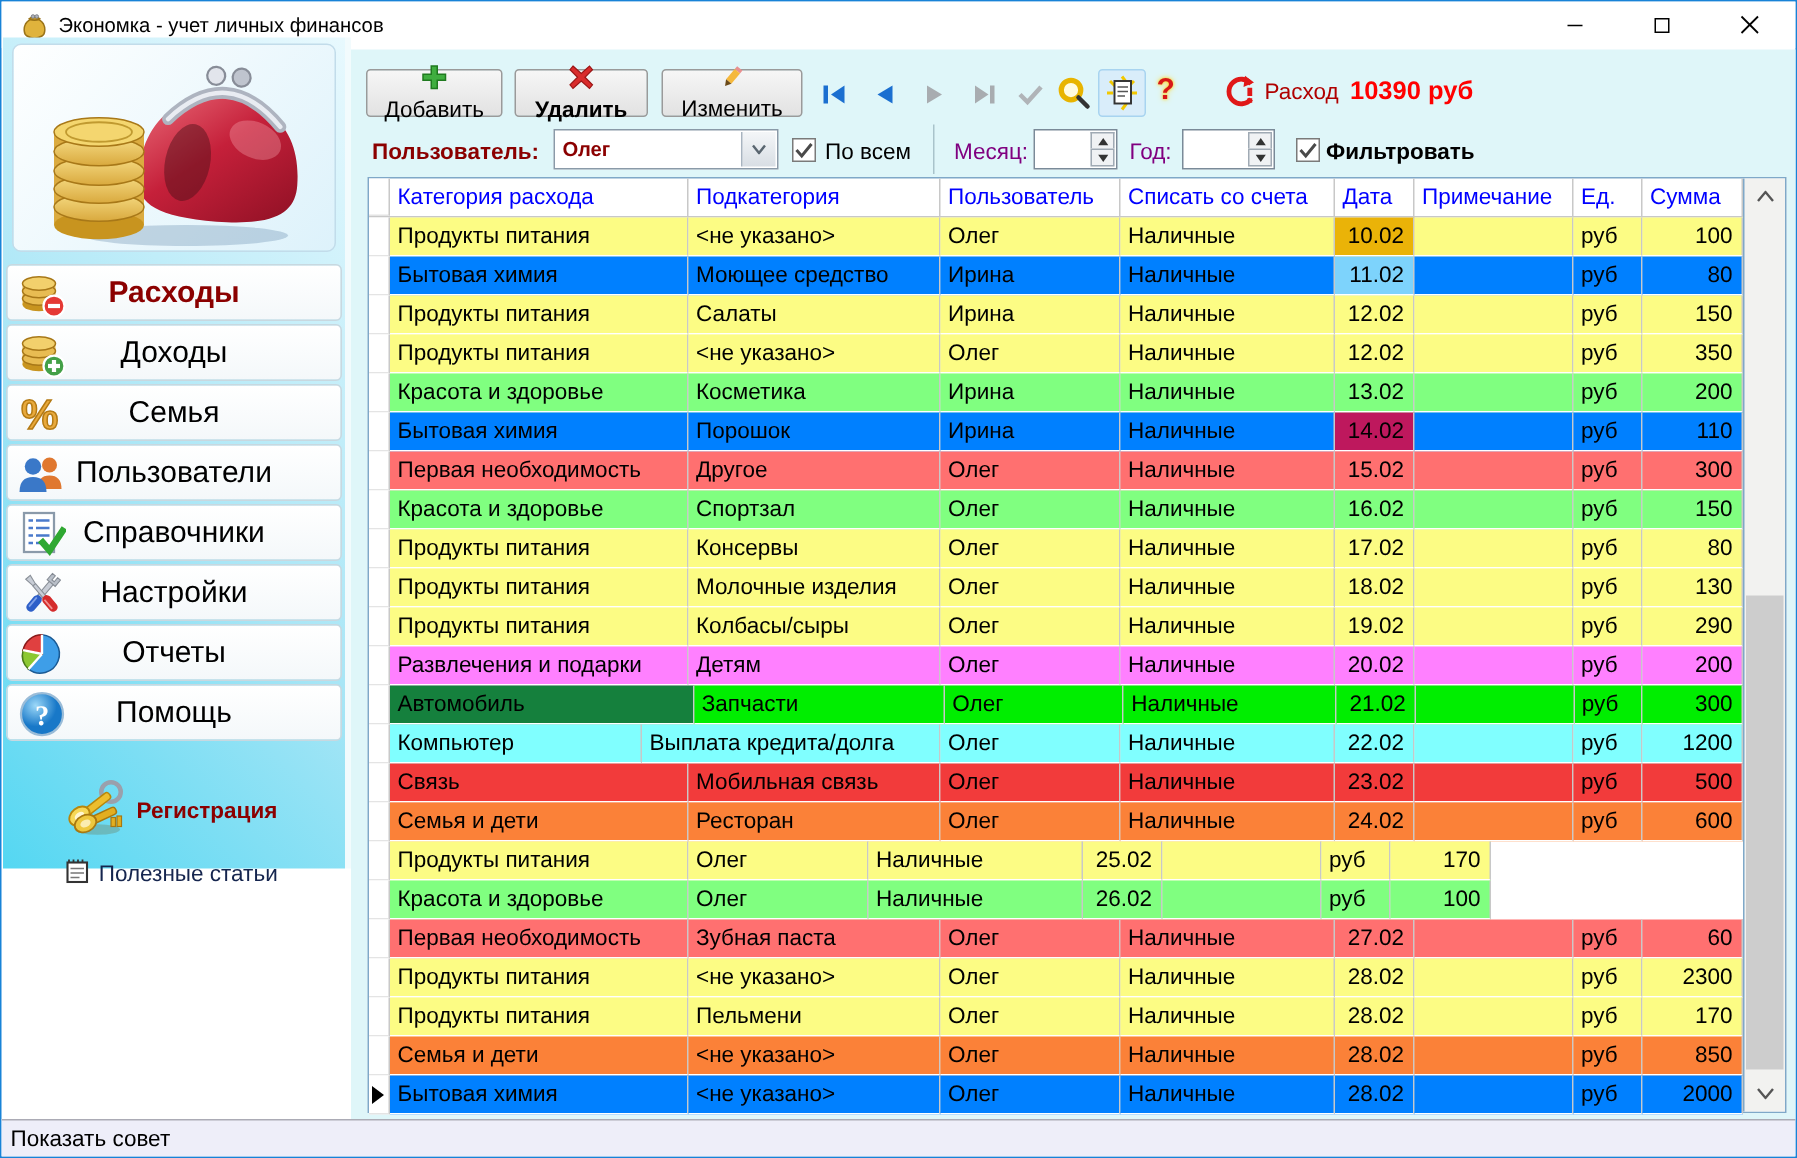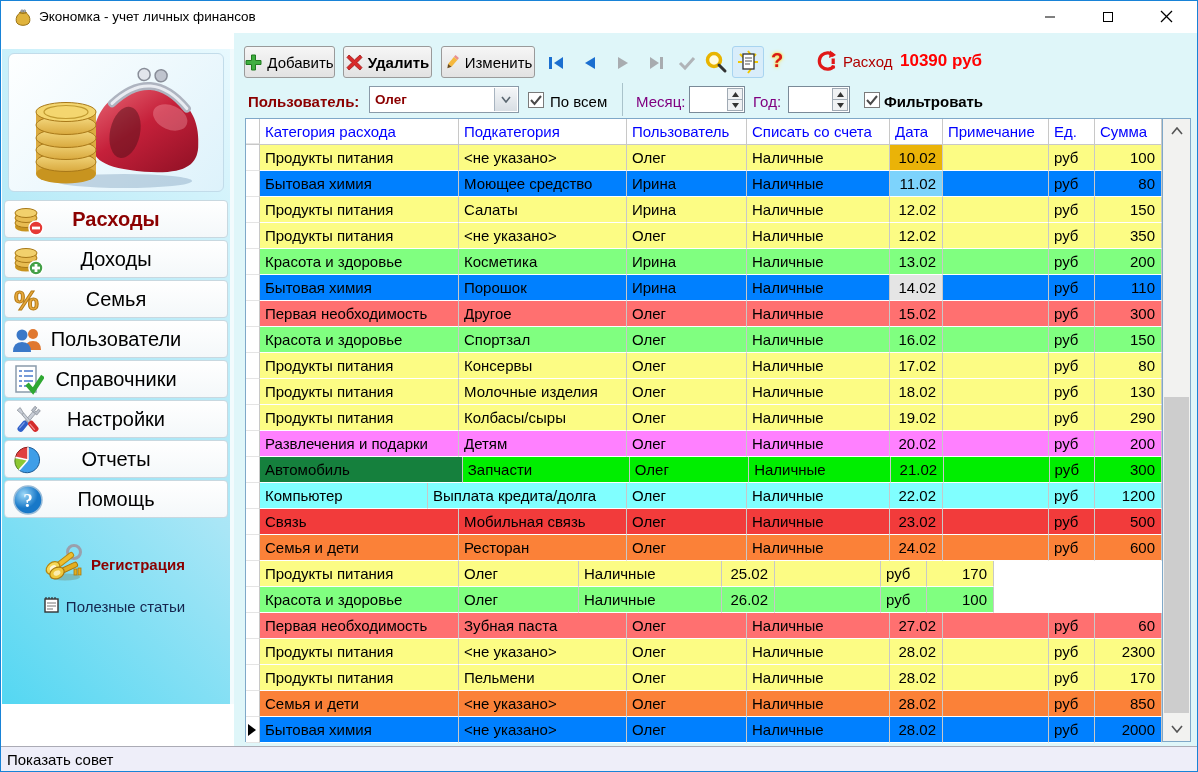--- a/index.html
+++ b/index.html
@@ -3,38 +3,38 @@
 <meta charset="utf-8">
 <style>
 * { margin:0; padding:0; box-sizing:border-box; }
 body { font-family:"Liberation Sans", sans-serif; }
 .window { position:relative; width:1198px; height:772px; border:1px solid #1883D7; background:#FFF; overflow:hidden; }
 .titlebar { position:absolute; left:0; top:0; width:100%; height:31px; background:#FFF; }
 .app-icon { position:absolute; left:12px; top:6px; width:20px; height:19px; }
 .title { position:absolute; left:38px; top:8px; font-size:13.5px; color:#000; }
 .winbtn { position:absolute; top:0; width:46px; height:31px; display:flex; align-items:center; justify-content:center; }
 .winbtn.min { right:124px; } .winbtn.max { right:66px; } .winbtn.close { right:8px; }
-.sidebar { position:absolute; left:1px; top:48px; width:232px; height:655px;
+.sidebar { position:absolute; left:1px; top:24px; width:232px; height:554px;
   background:linear-gradient(45deg,#54D7F2 0%,#A9E6F6 45%,#E8F9FE 100%);
   border-right:4px solid #F2FBFD; }
 .purse-panel { position:absolute; left:6px; top:4px; width:216px; height:139px;
   background:linear-gradient(135deg,#FEFFFF,#DDF2FB); border:1px solid #C2DCEA; border-radius:6px; }
 .menu { position:absolute; left:2px; top:151px; width:224px; }
 .menu-item { position:relative; height:38px; margin-bottom:2px; background:linear-gradient(#FFFFFF,#F4F8FA);
   border:1px solid #C8D8E0; border-radius:4px; display:flex; align-items:center; justify-content:center; }
 .mi-icon { position:absolute; left:7px; top:3px; width:32px; height:32px; }
 .mi-label { font-size:20px; color:#000; }
 .menu-item.active .mi-label { color:#8B0000; font-weight:bold; }
 .registration { position:absolute; left:0; top:490px; width:224px; height:50px; display:flex; align-items:center; justify-content:center; gap:6px; }
 .reg-label { font-size:15px; font-weight:bold; color:#8B0000; }
 .articles { position:absolute; left:0; top:546px; width:224px; display:flex; align-items:center; justify-content:center; gap:5px; }
 .art-label { font-size:15px; color:#15254E; }
 .content { position:absolute; left:233px; top:32px; width:964px; height:713px; background:#DFF6F9; }
 .tbtn { position:absolute; top:13px; height:32px; background:linear-gradient(#F6F6F6,#E2E2E2); border:1px solid #9A9A9A; border-radius:3px;
-  display:flex; align-items:center; justify-content:center; gap:5px; font-size:15px; color:#000; }
+  display:flex; align-items:center; justify-content:center; gap:5px; font-size:15px; color:#000;flex-direction:column; }
 .tbtn svg { flex:0 0 auto; }
 #btn-add { left:10px; width:91px; } #btn-del { left:109px; width:89px;font-weight:bold; } #btn-edit { left:207px; width:94px; }
 .navico { position:absolute; top:22px; width:20px; height:16px; }
 .tool { position:absolute; }
 .docbtn { position:absolute; left:498px; top:13px; width:32px; height:32px; background:#D9EDFA; border:1px solid #A8D4F0; border-radius:3px; display:flex; align-items:center; justify-content:center; }
 .qmark { position:absolute; left:537px; top:16px; font-size:20px; font-weight:bold; color:#D81818; text-shadow:0 0 2px #FFD000, 0 0 4px #FFE060; }
 .exp-label { position:absolute; left:609px; top:20px; font-size:15px; color:#B00000; }
 .exp-value { position:absolute; left:666px; top:18px; font-size:17px; font-weight:bold; color:#FF0000; }
 .flabel { position:absolute; font-size:15px; }
 .user-label { left:14px; top:60px; font-weight:bold; color:#8B0000; }
@@ -446,21 +446,21 @@
             <span class="td" style="width:106px; background:#80FF80"></span>
             <span class="td" style="width:46px; background:#80FF80">руб</span>
             <span class="td r" style="width:67px; background:#80FF80">200</span>
           </div>
           <div class="trow">
             <span class="ind"></span>
             <span class="td" style="width:199px; background:#0080FF">Бытовая химия</span>
             <span class="td" style="width:168px; background:#0080FF">Порошок</span>
             <span class="td" style="width:120px; background:#0080FF">Ирина</span>
             <span class="td" style="width:143px; background:#0080FF">Наличные</span>
-            <span class="td r" style="width:53px; background:#e5e5e5">14.02</span>
+            <span class="td r" style="width:53px; background:#be185d">14.02</span>
             <span class="td" style="width:106px; background:#0080FF"></span>
             <span class="td" style="width:46px; background:#0080FF">руб</span>
             <span class="td r" style="width:67px; background:#0080FF">110</span>
           </div>
           <div class="trow">
             <span class="ind"></span>
             <span class="td" style="width:199px; background:#FF7070">Первая необходимость</span>
             <span class="td" style="width:168px; background:#FF7070">Другое</span>
             <span class="td" style="width:120px; background:#FF7070">Олег</span>
             <span class="td" style="width:143px; background:#FF7070">Наличные</span>

